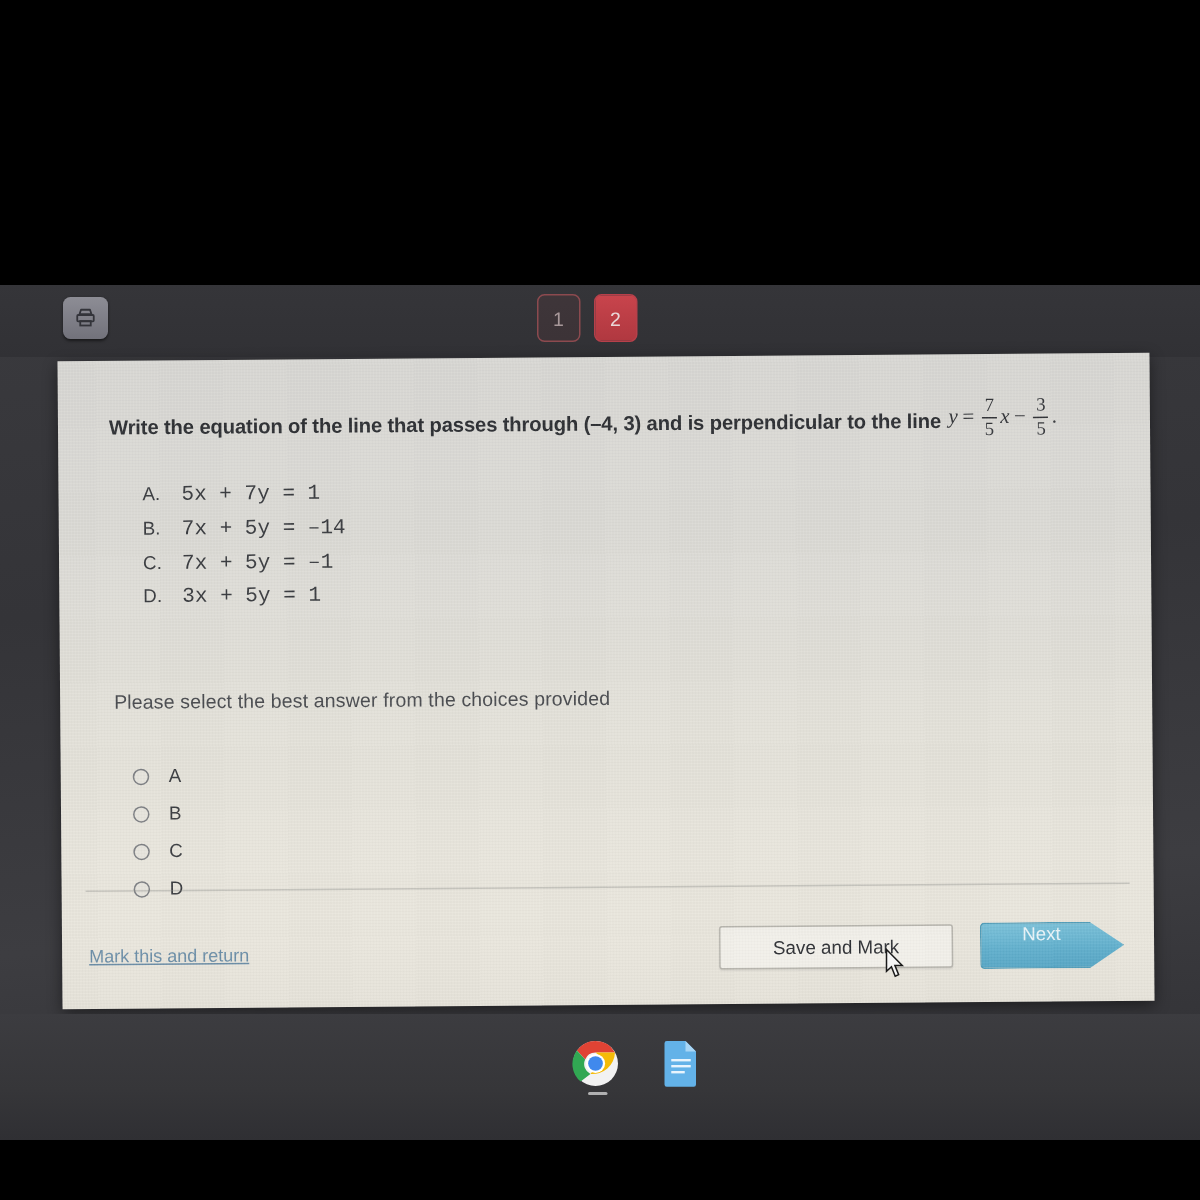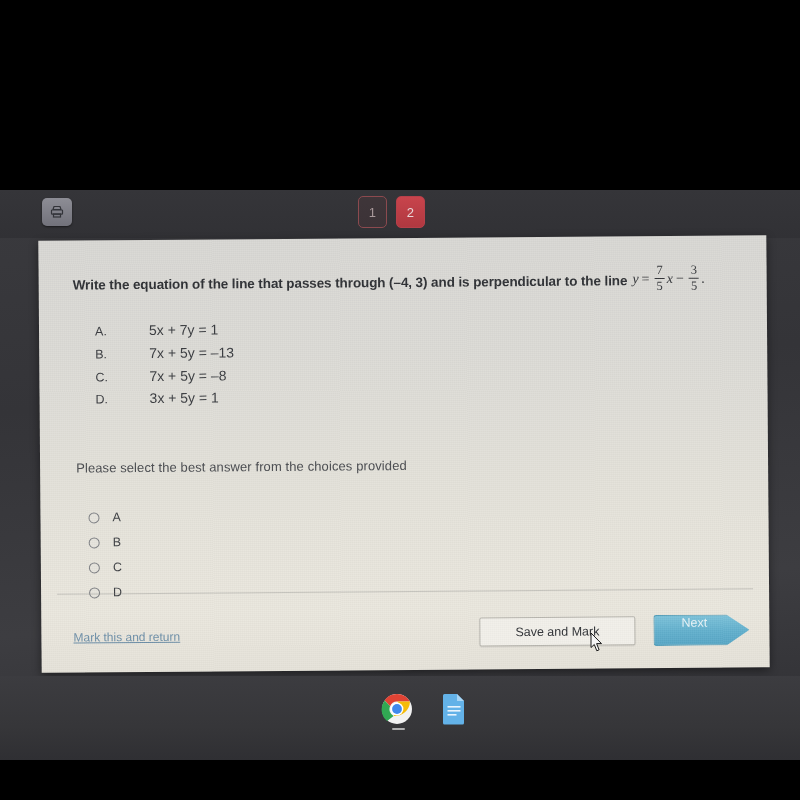--- a/index.html
+++ b/index.html
@@ -191,23 +191,22 @@
     color: #3a3c40;
     line-height: 1.62;
     font-family: "Liberation Serif", serif;
   }
   .choice-letter {
     width: 26px;
     font-family: "Liberation Sans", sans-serif;
     font-size: 12.5px;
   }
   .choice-eq {
-    font-family: Liberation Sans, sans-serif;
+    font-family: Liberation Mono, monospace;
     font-size: 14px;
-    margin-left: 28px;
   }
 
   .instruction {
     margin-top: 50px;
     margin-left: 2px;
     font-size: 13px;
     color: #4a4c50;
     letter-spacing: .1px;
   }
 
@@ -290,21 +289,21 @@
     border-radius: 3px;
     color: #edf6fa;
     font-size: 12.5px;
     display: flex;
     align-items: center;
     justify-content: center;
   }
 
   .mark-link {
     position: absolute;
-    left: 32px;
+    left: 18px;
     bottom: 28px;
     font-size: 12px;
     color: #6d8fa8;
     text-decoration: underline;
   }
 
   
   .taskbar {
     position: absolute;
     left: 0;
@@ -414,25 +413,25 @@
           </span>
         </div>
 
         <div class="choices">
           <div class="choice-row">
             <span class="choice-letter">A.</span>
             <span class="choice-eq">5x + 7y = 1</span>
           </div>
           <div class="choice-row">
             <span class="choice-letter">B.</span>
-            <span class="choice-eq">7x + 5y = –13</span>
+            <span class="choice-eq">7x + 5y = –14</span>
           </div>
           <div class="choice-row">
             <span class="choice-letter">C.</span>
-            <span class="choice-eq">7x + 5y = –8</span>
+            <span class="choice-eq">7x + 5y = –1</span>
           </div>
           <div class="choice-row">
             <span class="choice-letter">D.</span>
             <span class="choice-eq">3x + 5y = 1</span>
           </div>
         </div>
 
         <div class="instruction">Please select the best answer from the choices provided</div>
 
         <div class="options">

